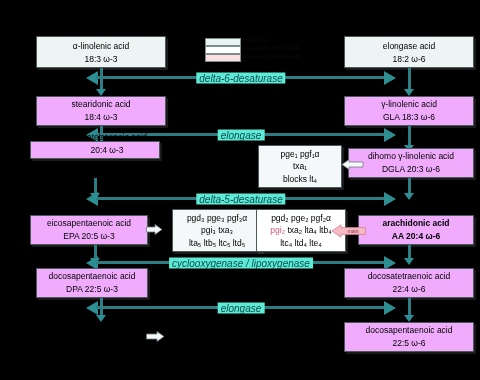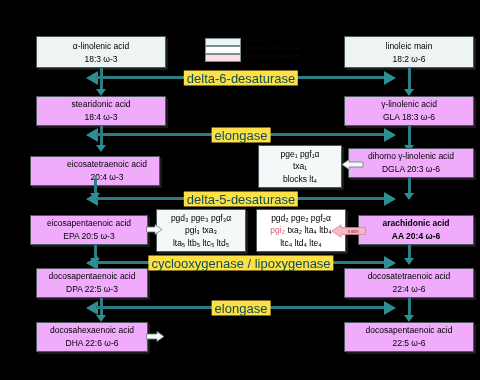--- a/index.html
+++ b/index.html
@@ -47,24 +47,25 @@
     width:0;height:0;
     border-top:7px solid transparent;
     border-bottom:7px solid transparent;
   }
   .rail .tip.l{left:0;border-right:12px solid #2d8f93;}
   .rail .tip.r{right:0;border-left:12px solid #2d8f93;}
   .rail .lbl{
     position:absolute;left:50%;top:50%;
     transform:translate(-50%,-50%);
     color:#0d4f52;
-    font-size:13px;
+    font-size:10px;
     white-space:nowrap;
     padding:0 3px;
-    background:#fde047;
+    background:#5eead4;
+    font-style:italic;
   }
 
   
   .vlink{
     position:absolute;width:11px;
   }
   .vlink .stem{
     position:absolute;left:4px;top:0;bottom:6px;width:3px;
     background:#2d7e84;
   }
@@ -106,21 +107,21 @@
     <div class="row r2"></div>
     <div class="lg l2">omega-6 eicosanoids</div>
   </div>
 
   <div class="node lightgrey" style="left:36px;top:36px;width:130px;height:32px;">
     <span class="ln">α-linolenic acid</span>
     <span class="ln">18:3 ω-3</span>
   </div>
 
   <div class="node lightgrey" style="left:344px;top:36px;width:130px;height:32px;">
-    <span class="ln">linoleic main</span>
+    <span class="ln">elongase acid</span>
     <span class="ln">18:2 ω-6</span>
   </div>
 
   <div class="rail" style="left:86px;top:73px;width:310px;">
     <div class="tip l"></div>
     <div class="bar"></div>
     <div class="tip r"></div>
     <div class="lbl">delta-6-desaturase</div>
   </div>
   <div class="vlink" style="left:96px;top:68px;height:28px;">
@@ -150,21 +151,21 @@
   </div>
   <div class="vlink" style="left:96px;top:126px;height:26px;">
     <div class="stem"></div>
     <div class="head"></div>
   </div>
   <div class="vlink" style="left:404px;top:126px;height:26px;">
     <div class="stem"></div>
     <div class="head"></div>
   </div>
 
-  <div class="node teal" style="left:30px;top:156px;width:130px;height:30px;padding-left:28px;">
+  <div class="node teal" style="left:30px;top:141px;width:130px;height:18px;padding-left:28px;">
     <span class="ln">eicosatetraenoic acid</span>
     <span class="ln">20:4 ω-3</span>
   </div>
 
   <div class="node teal" style="left:348px;top:148px;width:126px;height:30px;">
     <span class="ln">dihomo γ-linolenic acid</span>
     <span class="ln">DGLA   20:3 ω-6</span>
   </div>
 
   <div class="node white" style="left:258px;top:145px;width:84px;height:43px;">
@@ -197,21 +198,21 @@
   <div class="node teal" style="left:30px;top:215px;width:118px;height:30px;">
     <span class="ln">eicosapentaenoic acid</span>
     <span class="ln">EPA   20:5 ω-3</span>
   </div>
 
   <div class="node teal" style="left:358px;top:215px;width:116px;height:30px;font-weight:bold;">
     <span class="ln">arachidonic acid</span>
     <span class="ln">AA   20:4 ω-6</span>
   </div>
 
-  <div class="node white" style="left:156px;top:209px;width:90px;height:43px;">
+  <div class="node white" style="left:172px;top:209px;width:90px;height:43px;">
     <span class="ln">pgd₃ pge₃ pgf₃α</span>
     <span class="ln">pgi₃ txa₃</span>
     <span class="ln">lta₅ ltb₅ ltc₅ ltd₅</span>
   </div>
 
   <div class="sidearrow" style="left:146px;top:224px;">
     <svg width="16" height="11" viewBox="0 0 16 11">
       <path d="M16 5.5 L9 0.5 L9 3 L0.5 3 L0.5 8 L9 8 L9 10.5 Z" fill="#f4f8f8" stroke="#6d7c7c" stroke-width="0.8"></path>
     </svg>
   </div>
@@ -265,24 +266,20 @@
   </div>
   <div class="vlink" style="left:96px;top:298px;height:24px;">
     <div class="stem"></div>
     <div class="head"></div>
   </div>
   <div class="vlink" style="left:404px;top:298px;height:24px;">
     <div class="stem"></div>
     <div class="head"></div>
   </div>
 
-  <div class="node teal" style="left:36px;top:322px;width:112px;height:30px;">
-    <span class="ln">docosahexaenoic acid</span>
-    <span class="ln">DHA   22:6 ω-6</span>
-  </div>
 
   <div class="node teal" style="left:344px;top:322px;width:130px;height:30px;">
     <span class="ln">docosapentaenoic acid</span>
     <span class="ln">22:5 ω-6</span>
   </div>
 
 
   <div class="sidearrow" style="left:146px;top:331px;">
     <svg width="18" height="11" viewBox="0 0 18 11">
       <path d="M18 5.5 L11 0.5 L11 3 L0.5 3 L0.5 8 L11 8 L11 10.5 Z" fill="#f4f8f8" stroke="#6d7c7c" stroke-width="0.8"></path>

